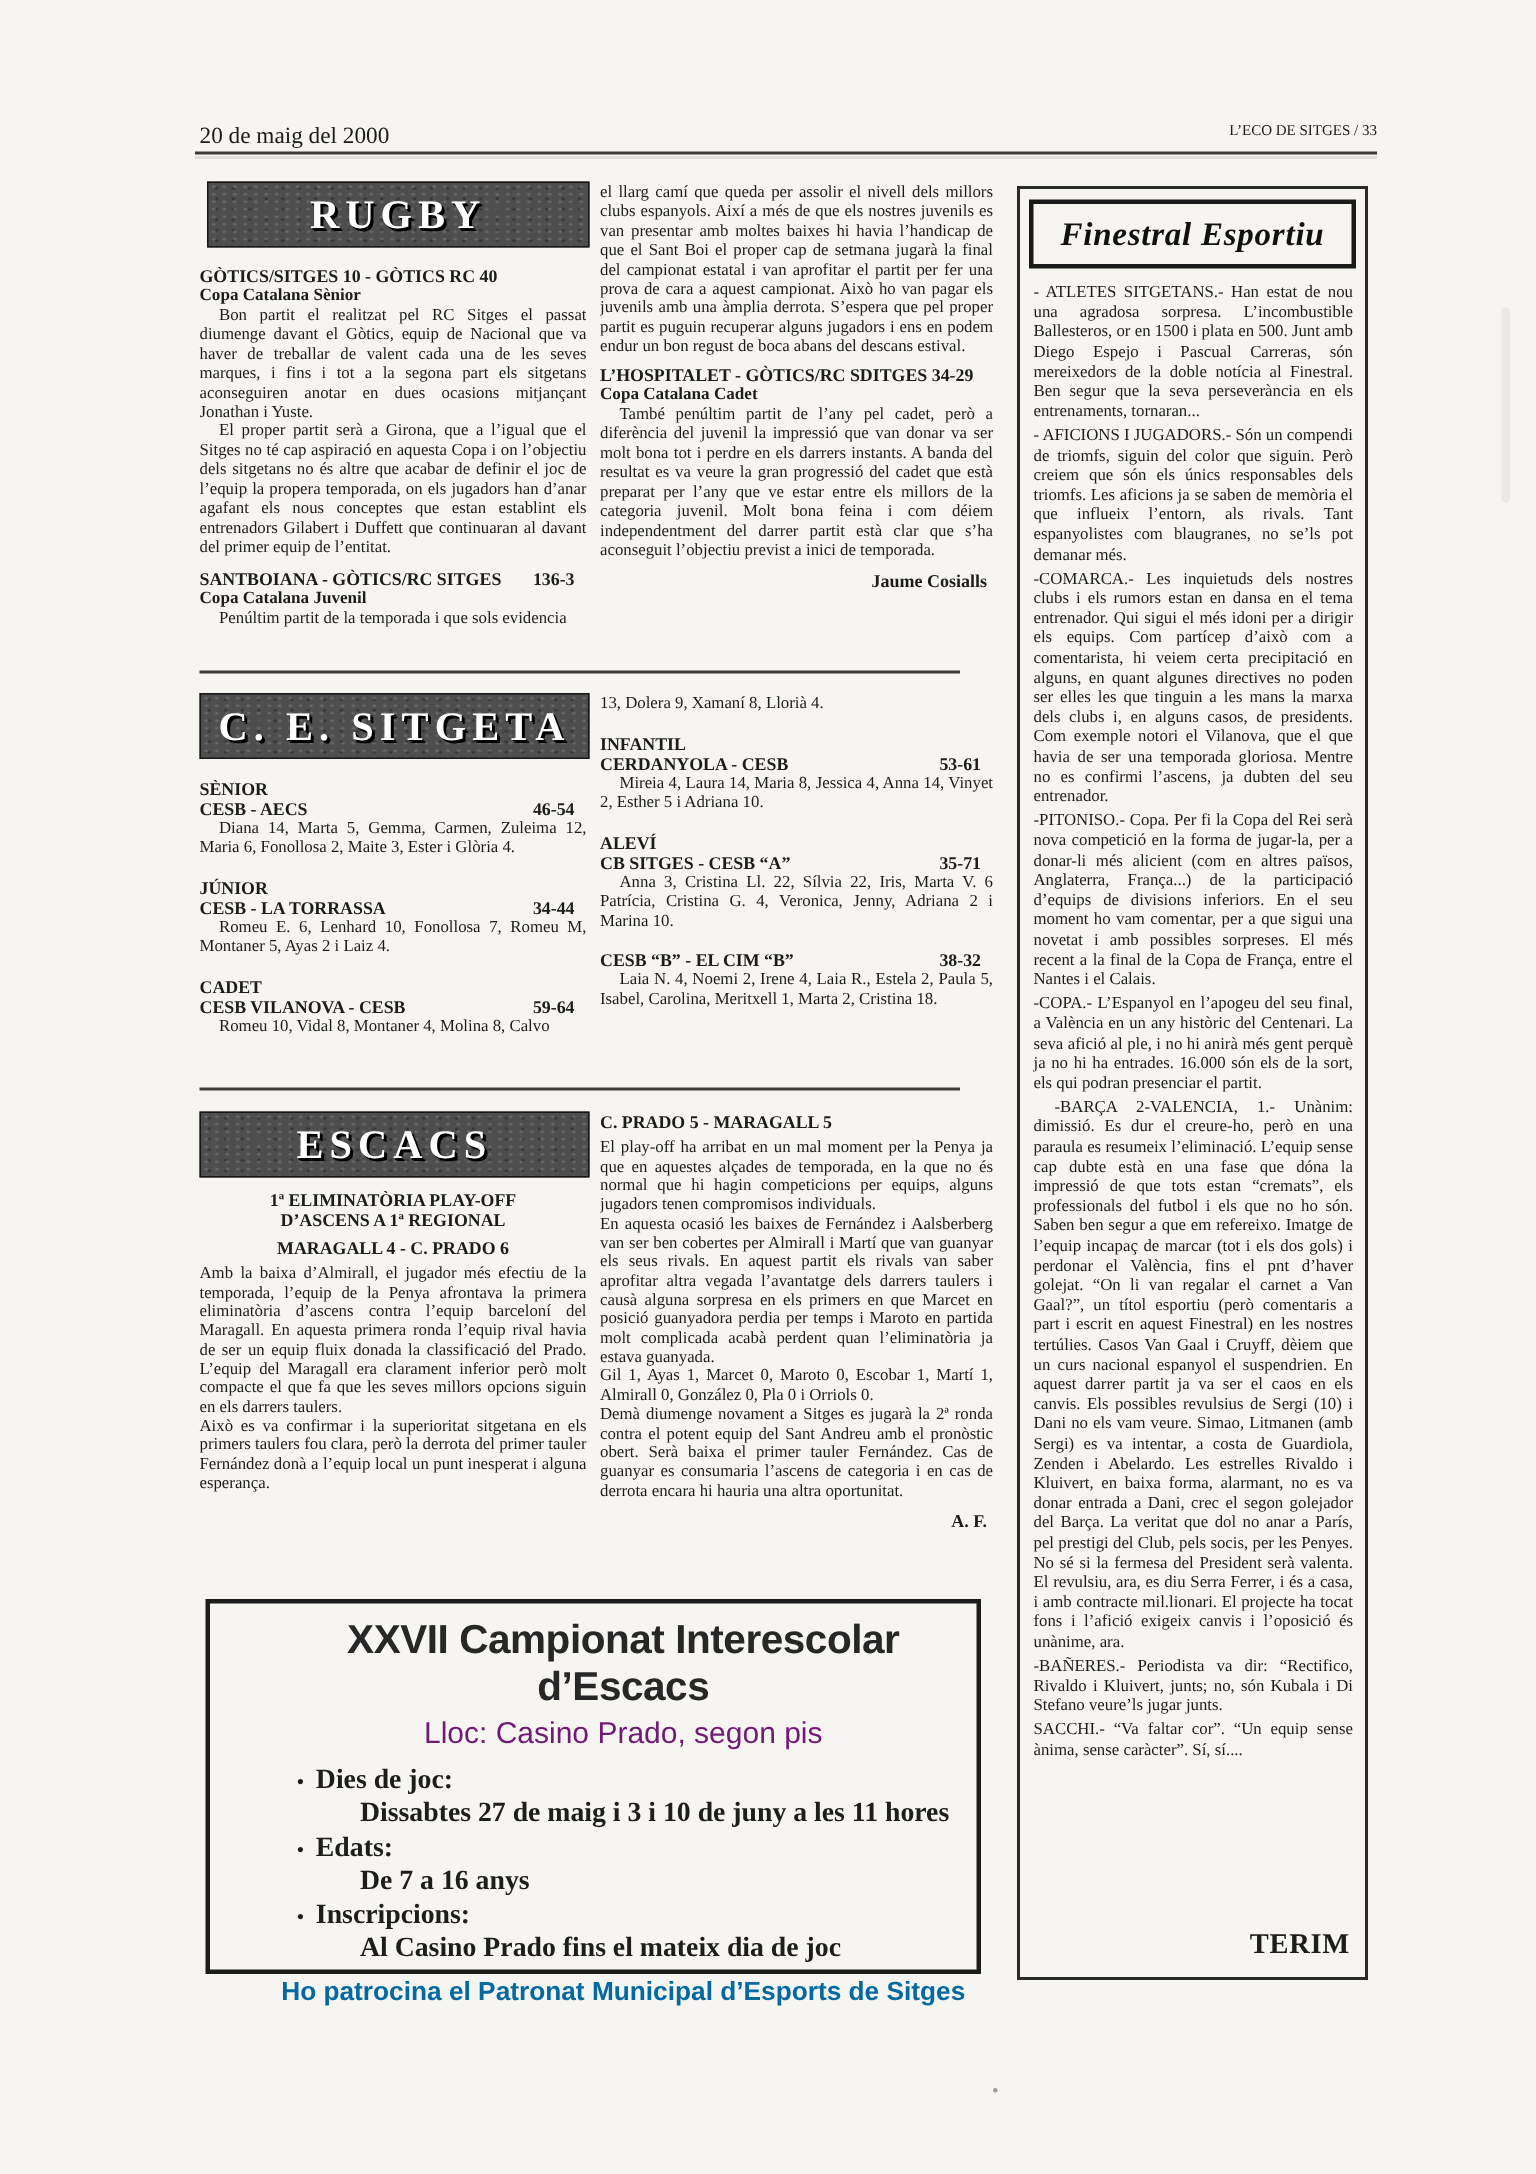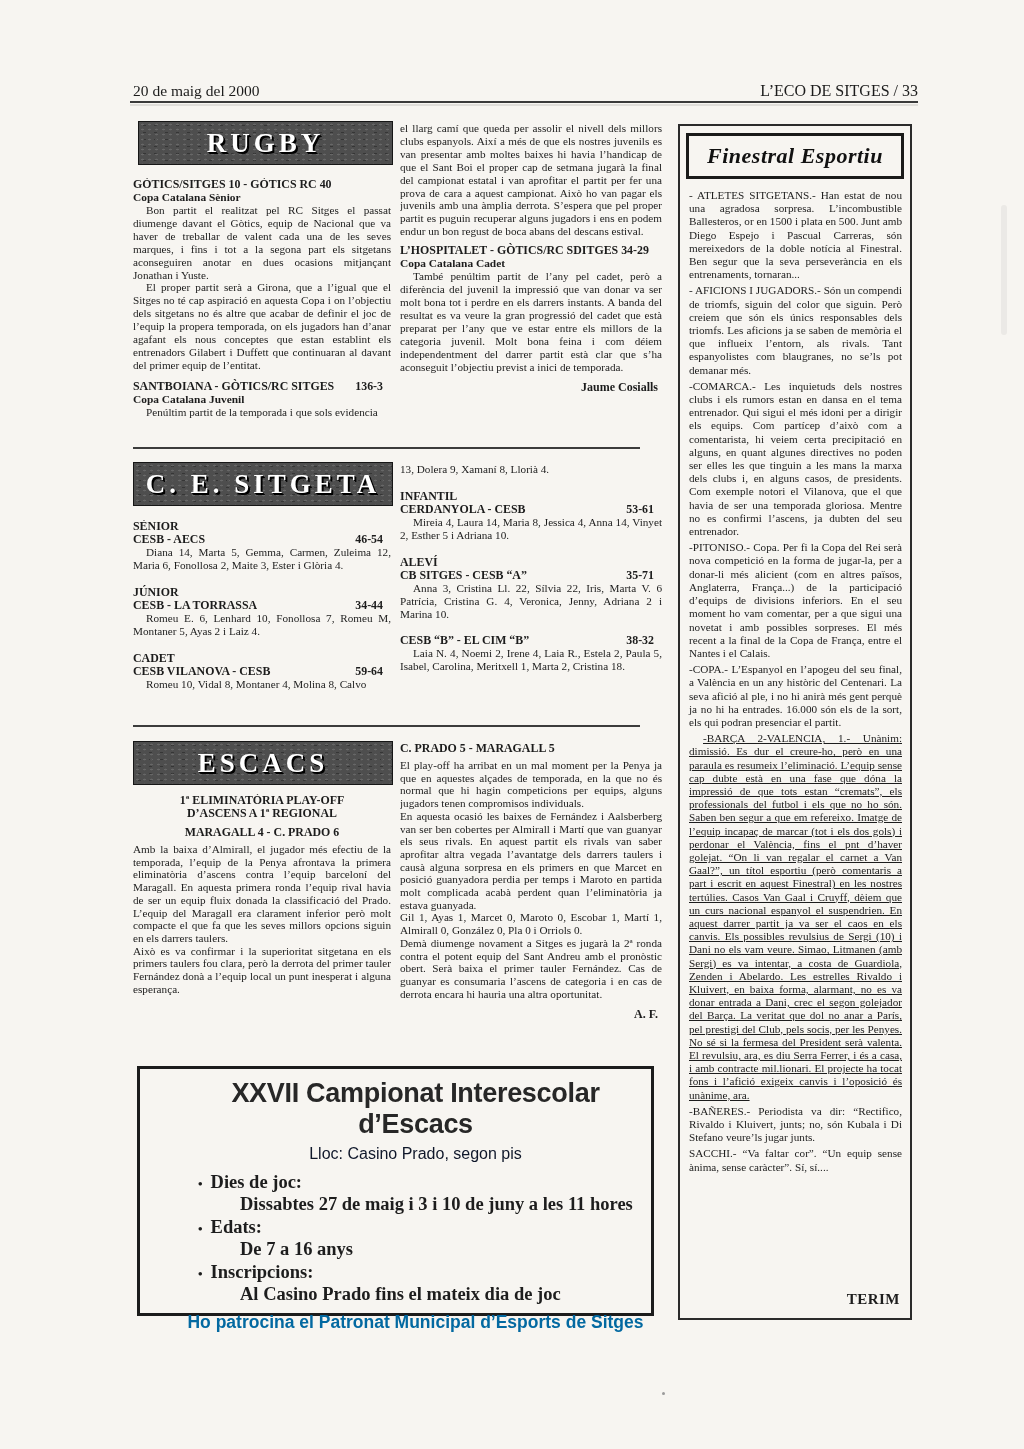--- a/index.html
+++ b/index.html
@@ -8,21 +8,21 @@
     background:#f7f5f1;
     font-family:"Liberation Serif","DejaVu Serif",serif;
     color:#1d1d1d;
     position:relative;
     -webkit-font-smoothing:antialiased;
   }
   .page{position:absolute;inset:0;overflow:hidden;}
 
   
   .hdr-date{position:absolute;left:133px;top:82px;font-size:15.5px;color:#1b1b1b;}
-  .hdr-masthead{position:absolute;right:106px;top:82px;font-size:16px;color:#1b1b1b;}
+  .hdr-masthead{position:absolute;right:106px;top:82px;font-size:10px;color:#1b1b1b;}
   .hdr-rule{position:absolute;left:130px;top:101px;width:788px;height:2px;background:#3a3a3a;box-shadow:0 3px 0 rgba(60,60,60,.12);}
 
   .divider{position:absolute;left:133px;width:507px;height:2px;background:#3c3c3c;}
   .divider.d1{top:447px;}
   .divider.d2{top:725px;}
 
   
   .banner{
     position:absolute;height:42px;
     background-color:#4e4e4e;
@@ -79,37 +79,37 @@
   }
   .fin-titlebox span{
     font-weight:bold;font-style:italic;font-size:22px;letter-spacing:.5px;color:#111;
   }
   .fin-body{
     padding:6px 8px 0 9px;
     font-size:11.2px;line-height:13.2px;text-align:justify;color:#1c1c1c;
     flex:1;
   }
   .fin-body p{margin:0 0 3px 0;}
-  .fin-body p.ind{text-indent:14px;text-decoration:underline;}
-  .fin-byline{text-align:right;font-weight:bold;font-size:15px;letter-spacing:.5px;padding:0 10px 10px 16px;}
+  .fin-body p.ind{text-indent:14px;}
+  .fin-byline{text-align:right;font-weight:bold;font-size:19px;letter-spacing:.5px;padding:0 10px 10px 16px;}
 
   
   .annc{
     position:absolute;left:137px;top:1066px;width:517px;height:250px;
     border:3px solid #1c1c1c;box-sizing:border-box;
     font-family:"Liberation Sans","DejaVu Sans",sans-serif;
     padding-left:40px;
   }
   .annc-title{
     margin-top:9px;text-align:center;
     font-weight:bold;font-size:27px;letter-spacing:-.3px;color:#272727;
   }
   .annc-loc{
     margin-top:5px;text-align:center;
-    font-size:16px;color:#0f172a;
+    font-size:20px;color:#701a75;
   }
   .annc-list{
     margin:9px 0 0 18px;
     font-family:"Liberation Serif","DejaVu Serif",serif;
     font-weight:bold;font-size:18.5px;color:#1d1d1d;
   }
   .annc-item-label{display:flex;align-items:baseline;gap:8px;}
   .annc-bullet{font-size:13px;line-height:18px;}
   .annc-item-value{margin:1px 0 2px 42px;}
   .annc-sponsor{

